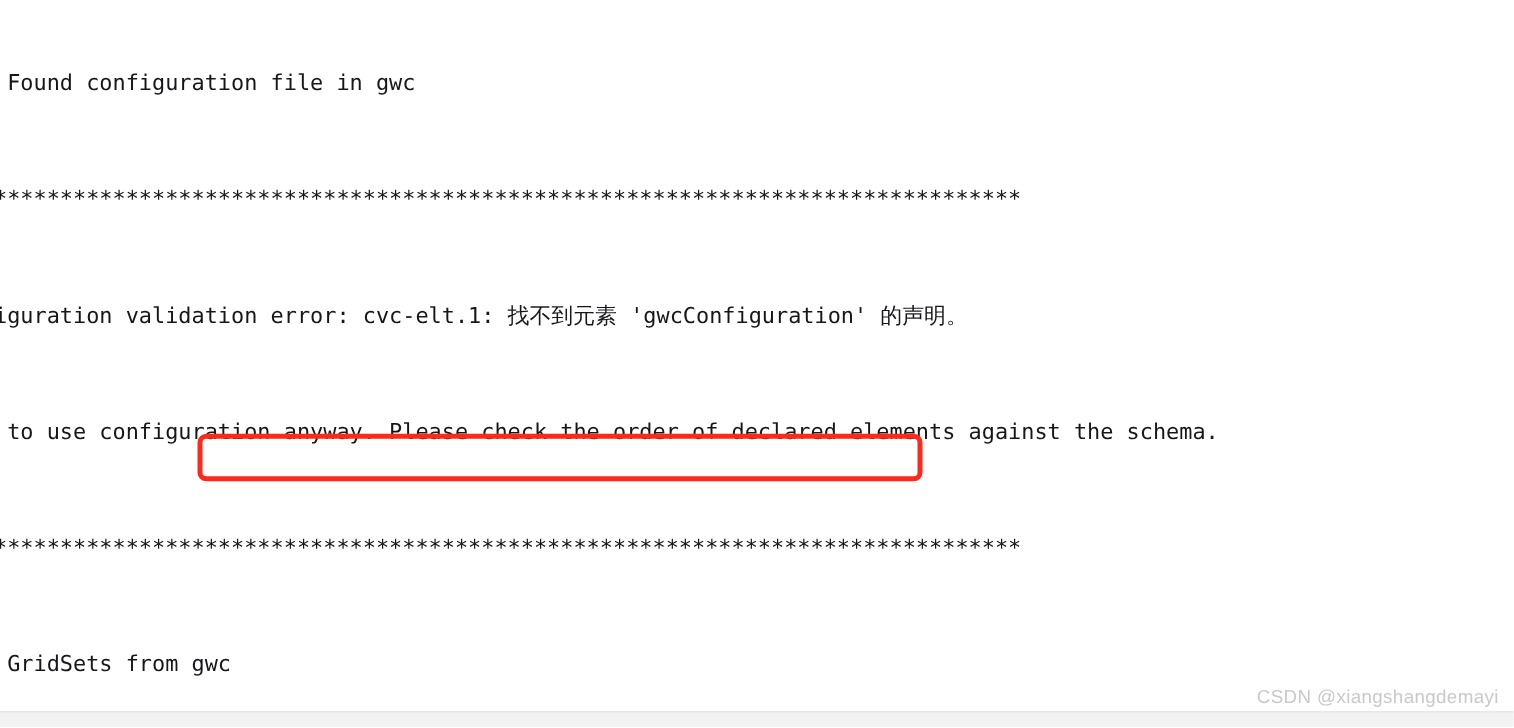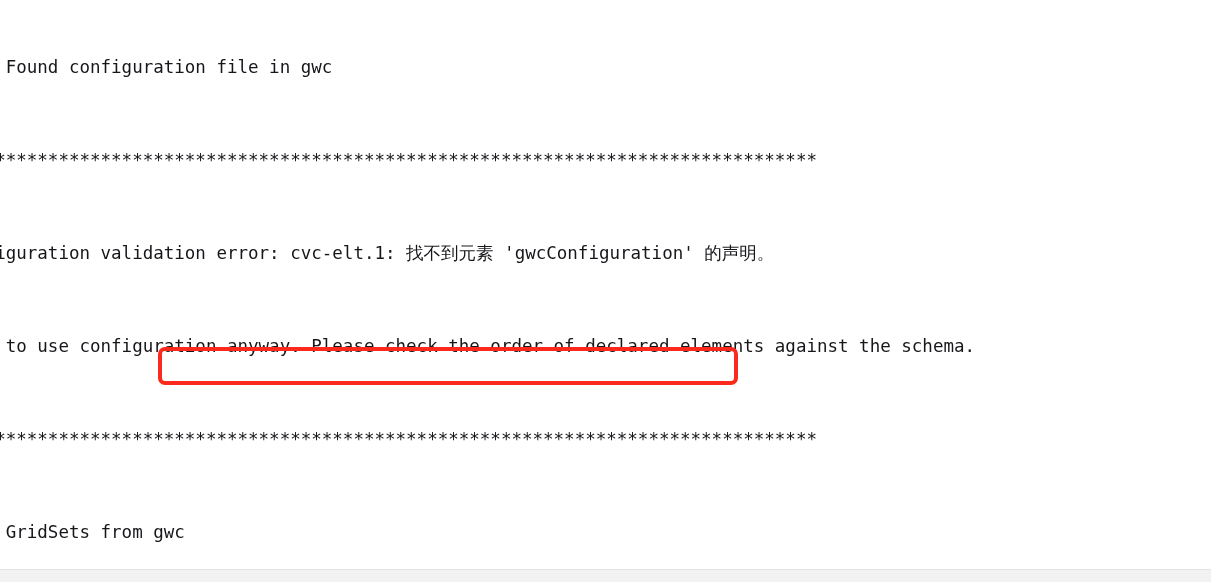--- a/index.html
+++ b/index.html
@@ -115,14 +115,15 @@
     
     
   </div>
 
   <div id="annotation-box"></div>
 
   <div id="h-scrollbar">
     <div id="h-scrollbar-thumb"></div>
   </div>
 
+  <div id="watermark">CSDN @xiangshangdemayi</div>
 
 </div>
 
 </body></html>

